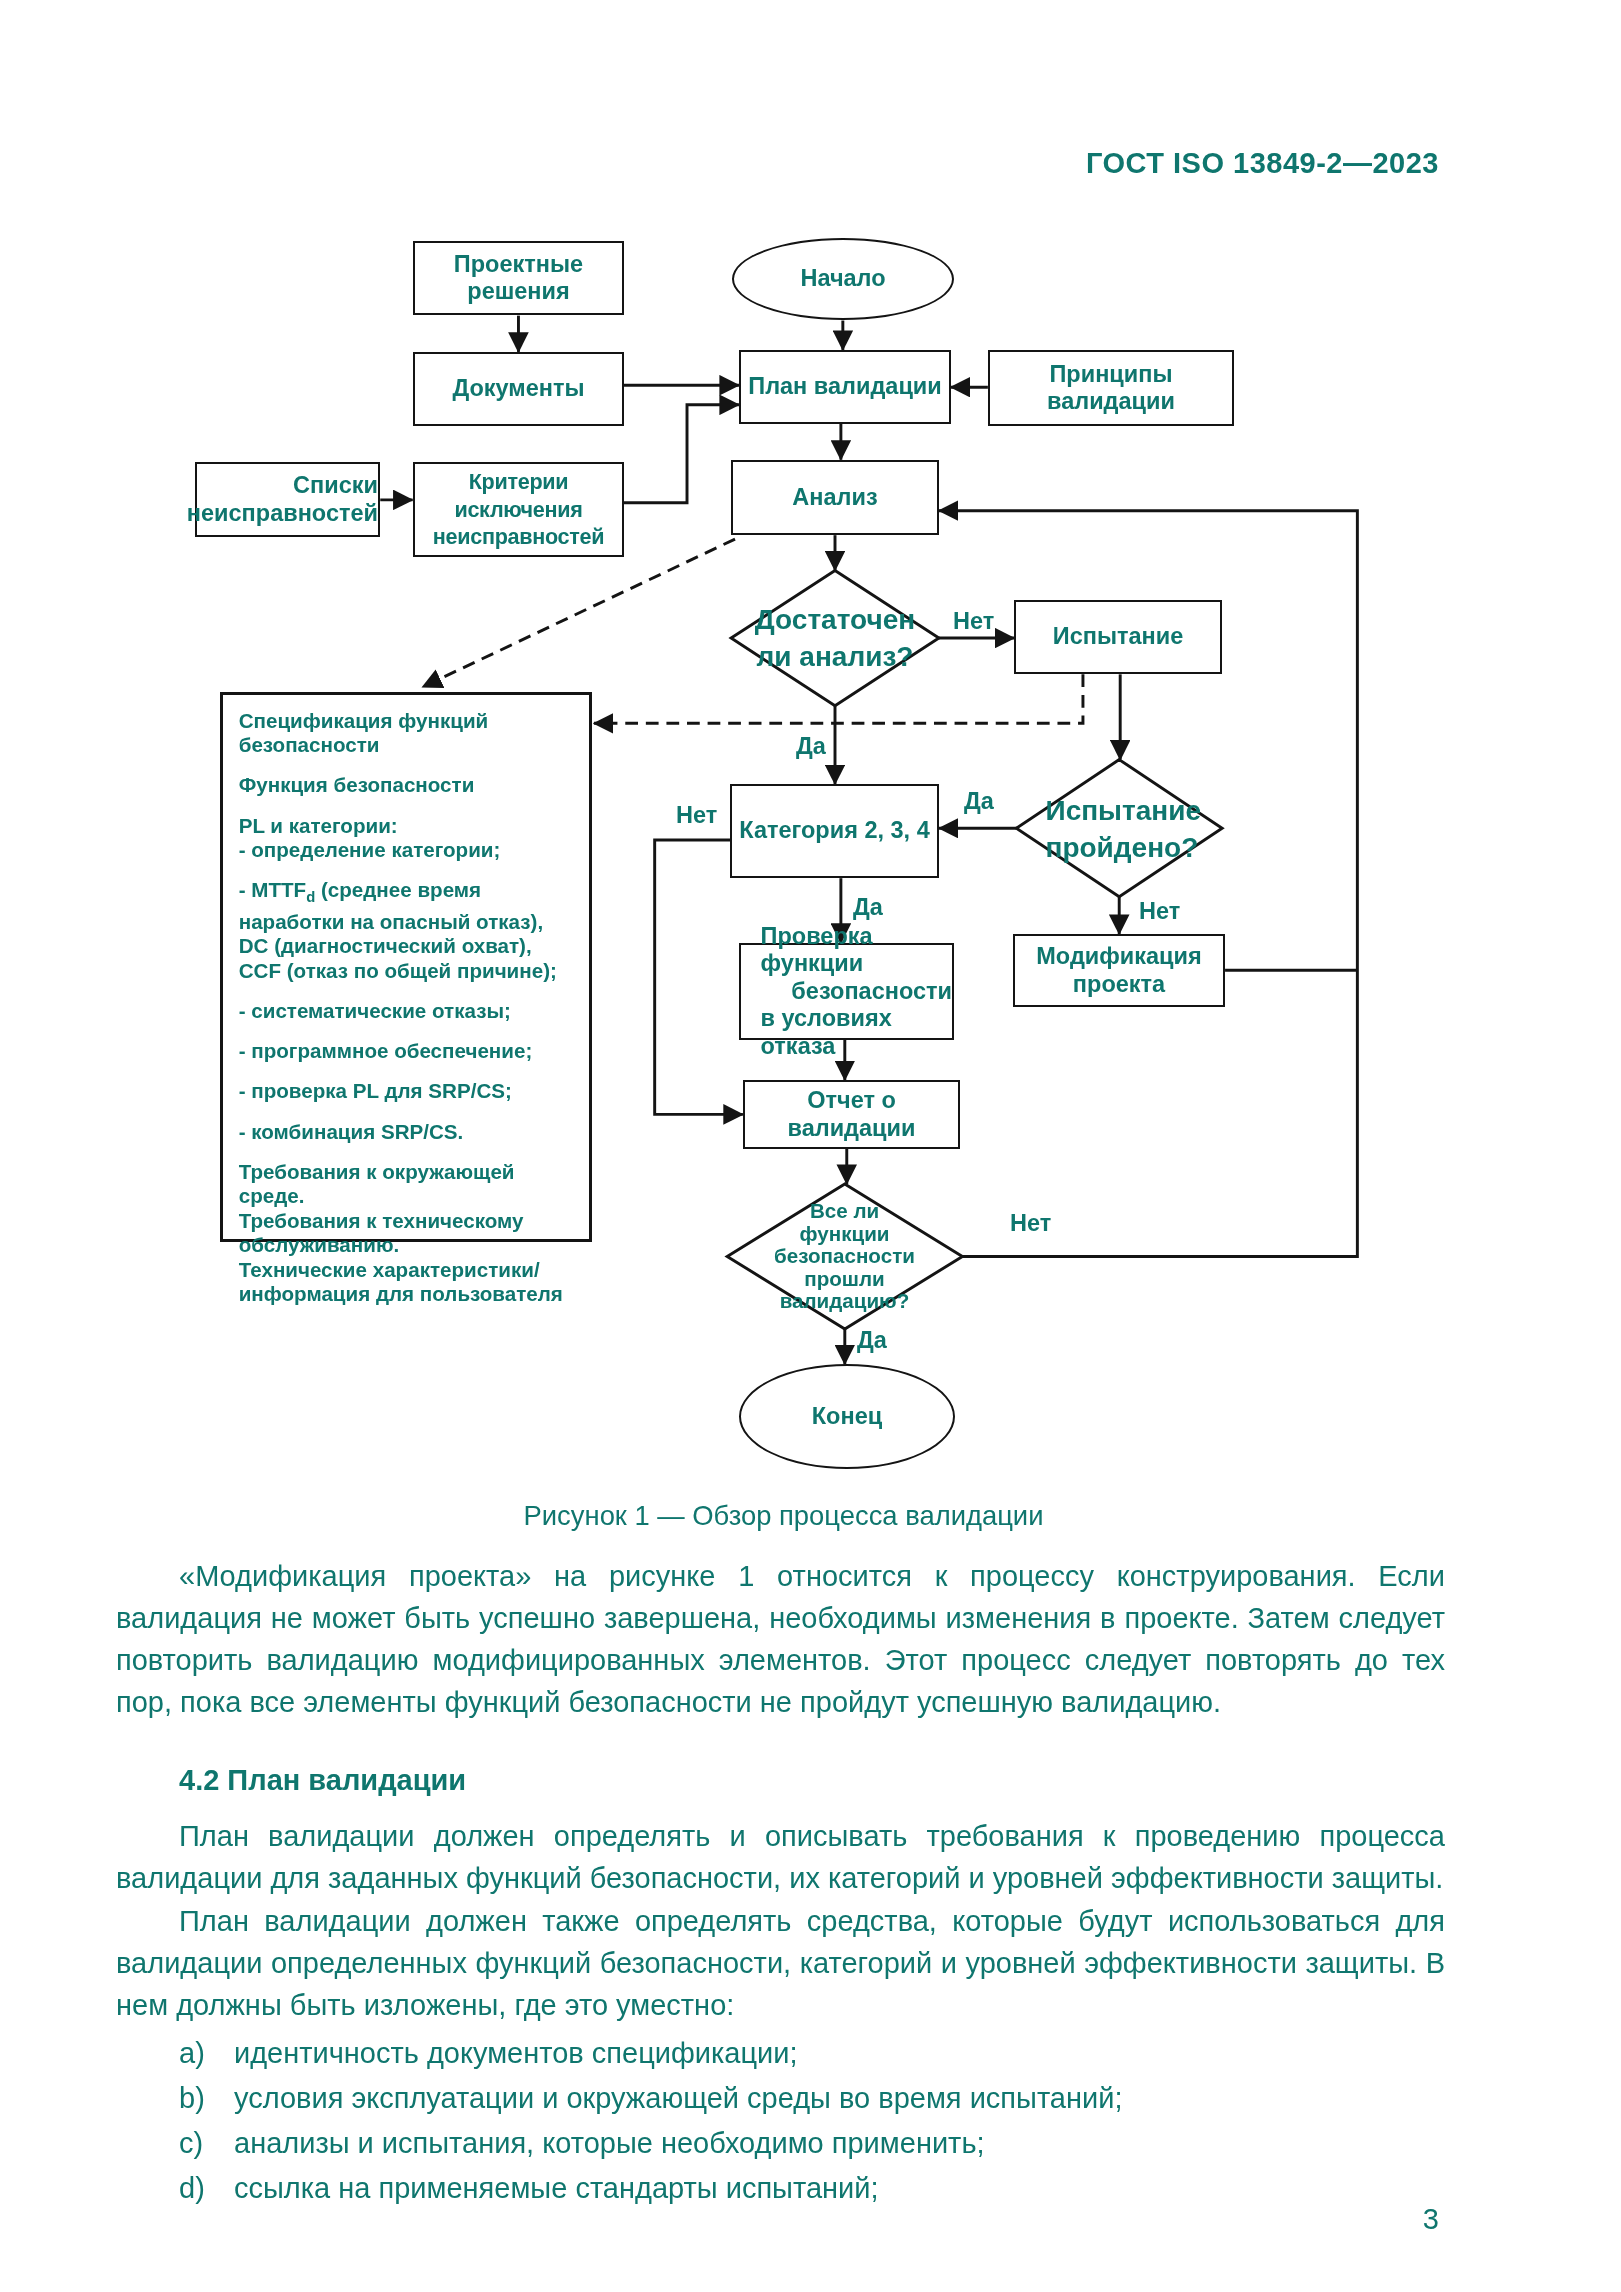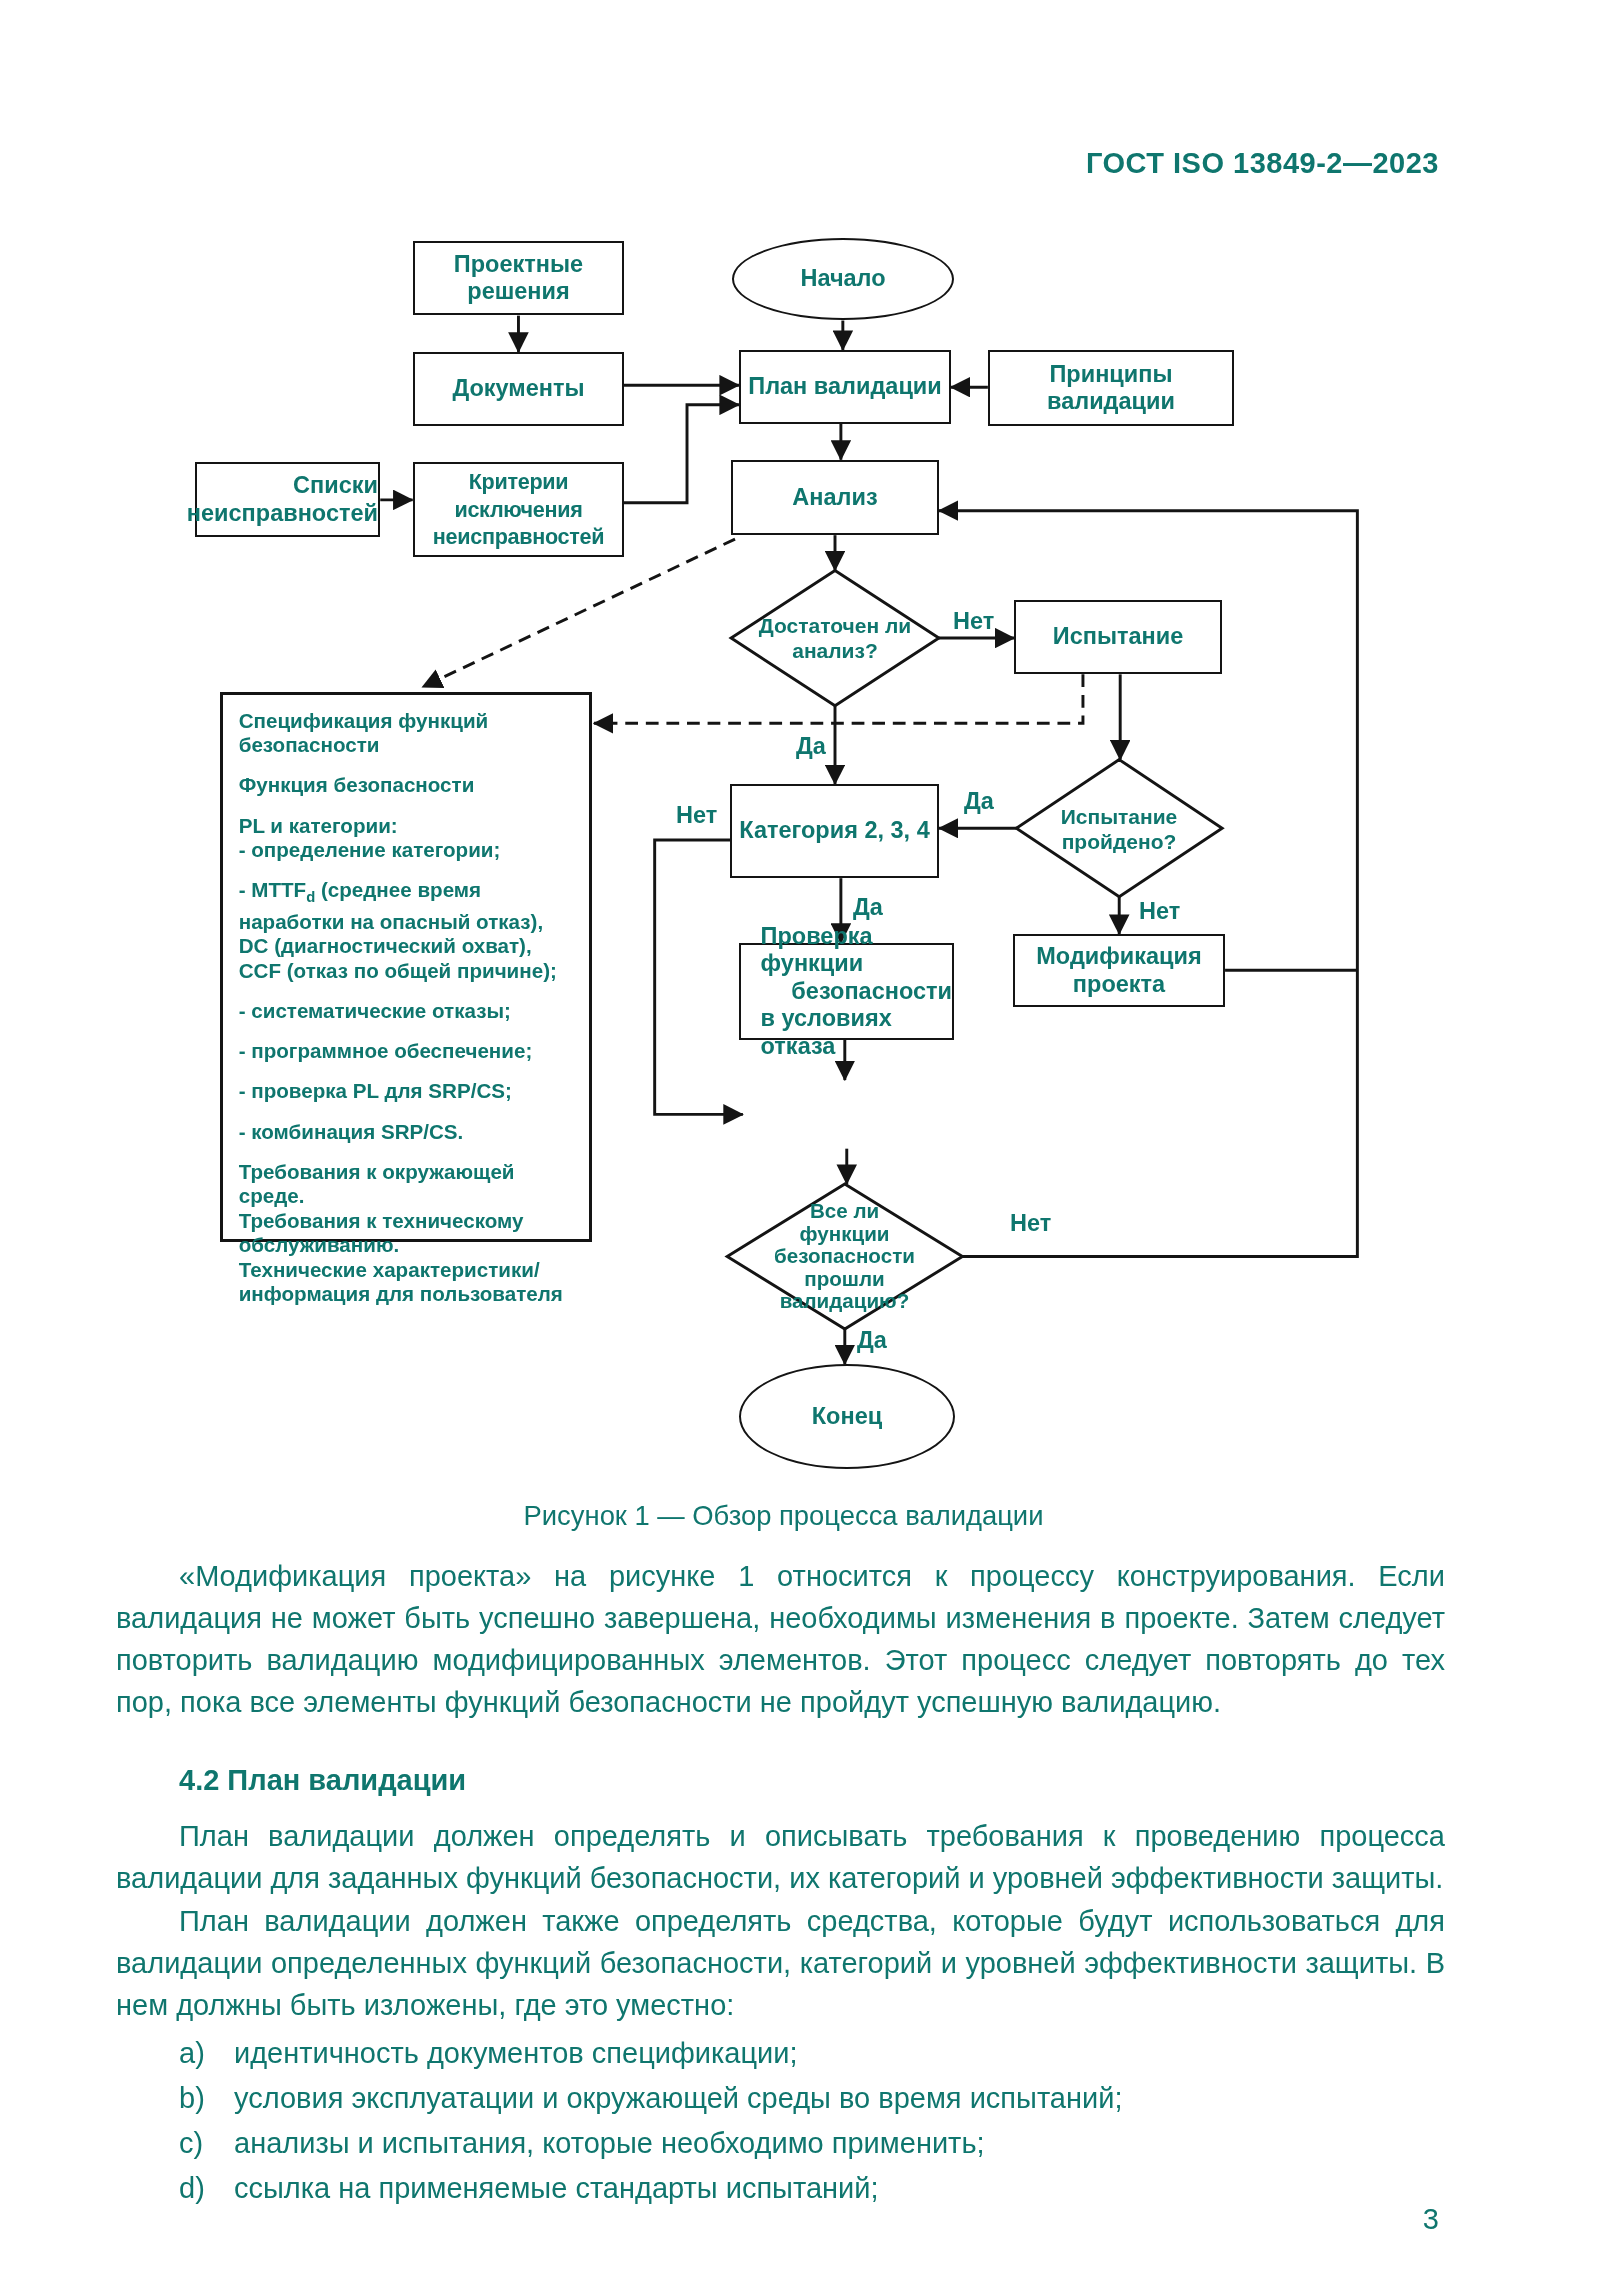--- a/index.html
+++ b/index.html
@@ -17,21 +17,21 @@
   .node{
     position:absolute; box-sizing:border-box; background:#fff;
     border:2.9px solid #141414; display:flex; flex-direction:column;
     align-items:center; justify-content:center; text-align:center;
     font-size:23.5px; line-height:27.4px; font-weight:700;
   }
   .node--left{align-items:flex-end; text-align:left; padding-left:19.6px;}
   .ellipse{border-radius:50%;}
   .diamond-text{
     position:absolute; display:flex; flex-direction:column; align-items:center;
-    justify-content:center; text-align:center; font-size:21px; line-height:25px;
+    justify-content:center; text-align:center; font-size:28px; line-height:37px;
     font-weight:700; pointer-events:none;
   }
   .diamond-text .w{max-width:176px;}
   .diamond-text--sm{font-size:20.6px; line-height:22.5px;}
   .flow-label{position:absolute; font-size:23.5px; font-weight:700;}
   .node-text--sm{font-size:21.6px; letter-spacing:-0.3px;}
   .spec-box{
     position:absolute; left:220px; top:692px; width:372px; height:550px;
     box-sizing:border-box; background:#fff; border:3.9px solid #141414;
     padding:13.7px 11.8px 11.8px 15.7px; font-size:20.6px; line-height:24.5px;
@@ -145,20 +145,23 @@
     <div>Проверка функции</div>
     <div>безопасности</div>
     <div>в условиях отказа</div>
   </div>
 
   <div class="node" style="left:1013px;top:934px;width:212px;height:73px">
     <div>Модификация</div>
     <div>проекта</div>
   </div>
 
+  <div class="node" style="left:743px;top:1080px;width:217px;height:69px">
+    <div>Отчет о валидации</div>
+  </div>
 
   <div class="node ellipse" style="left:739px;top:1364px;width:216px;height:105px">
     <div>Конец</div>
   </div>
 
   <div class="spec-box">
     <div class="spec-line gap">Спецификация функций безопасности</div>
     <div class="spec-line gap">Функция безопасности</div>
     <div class="spec-line">PL и категории:</div>
     <div class="spec-line gap">- определение категории;</div>

